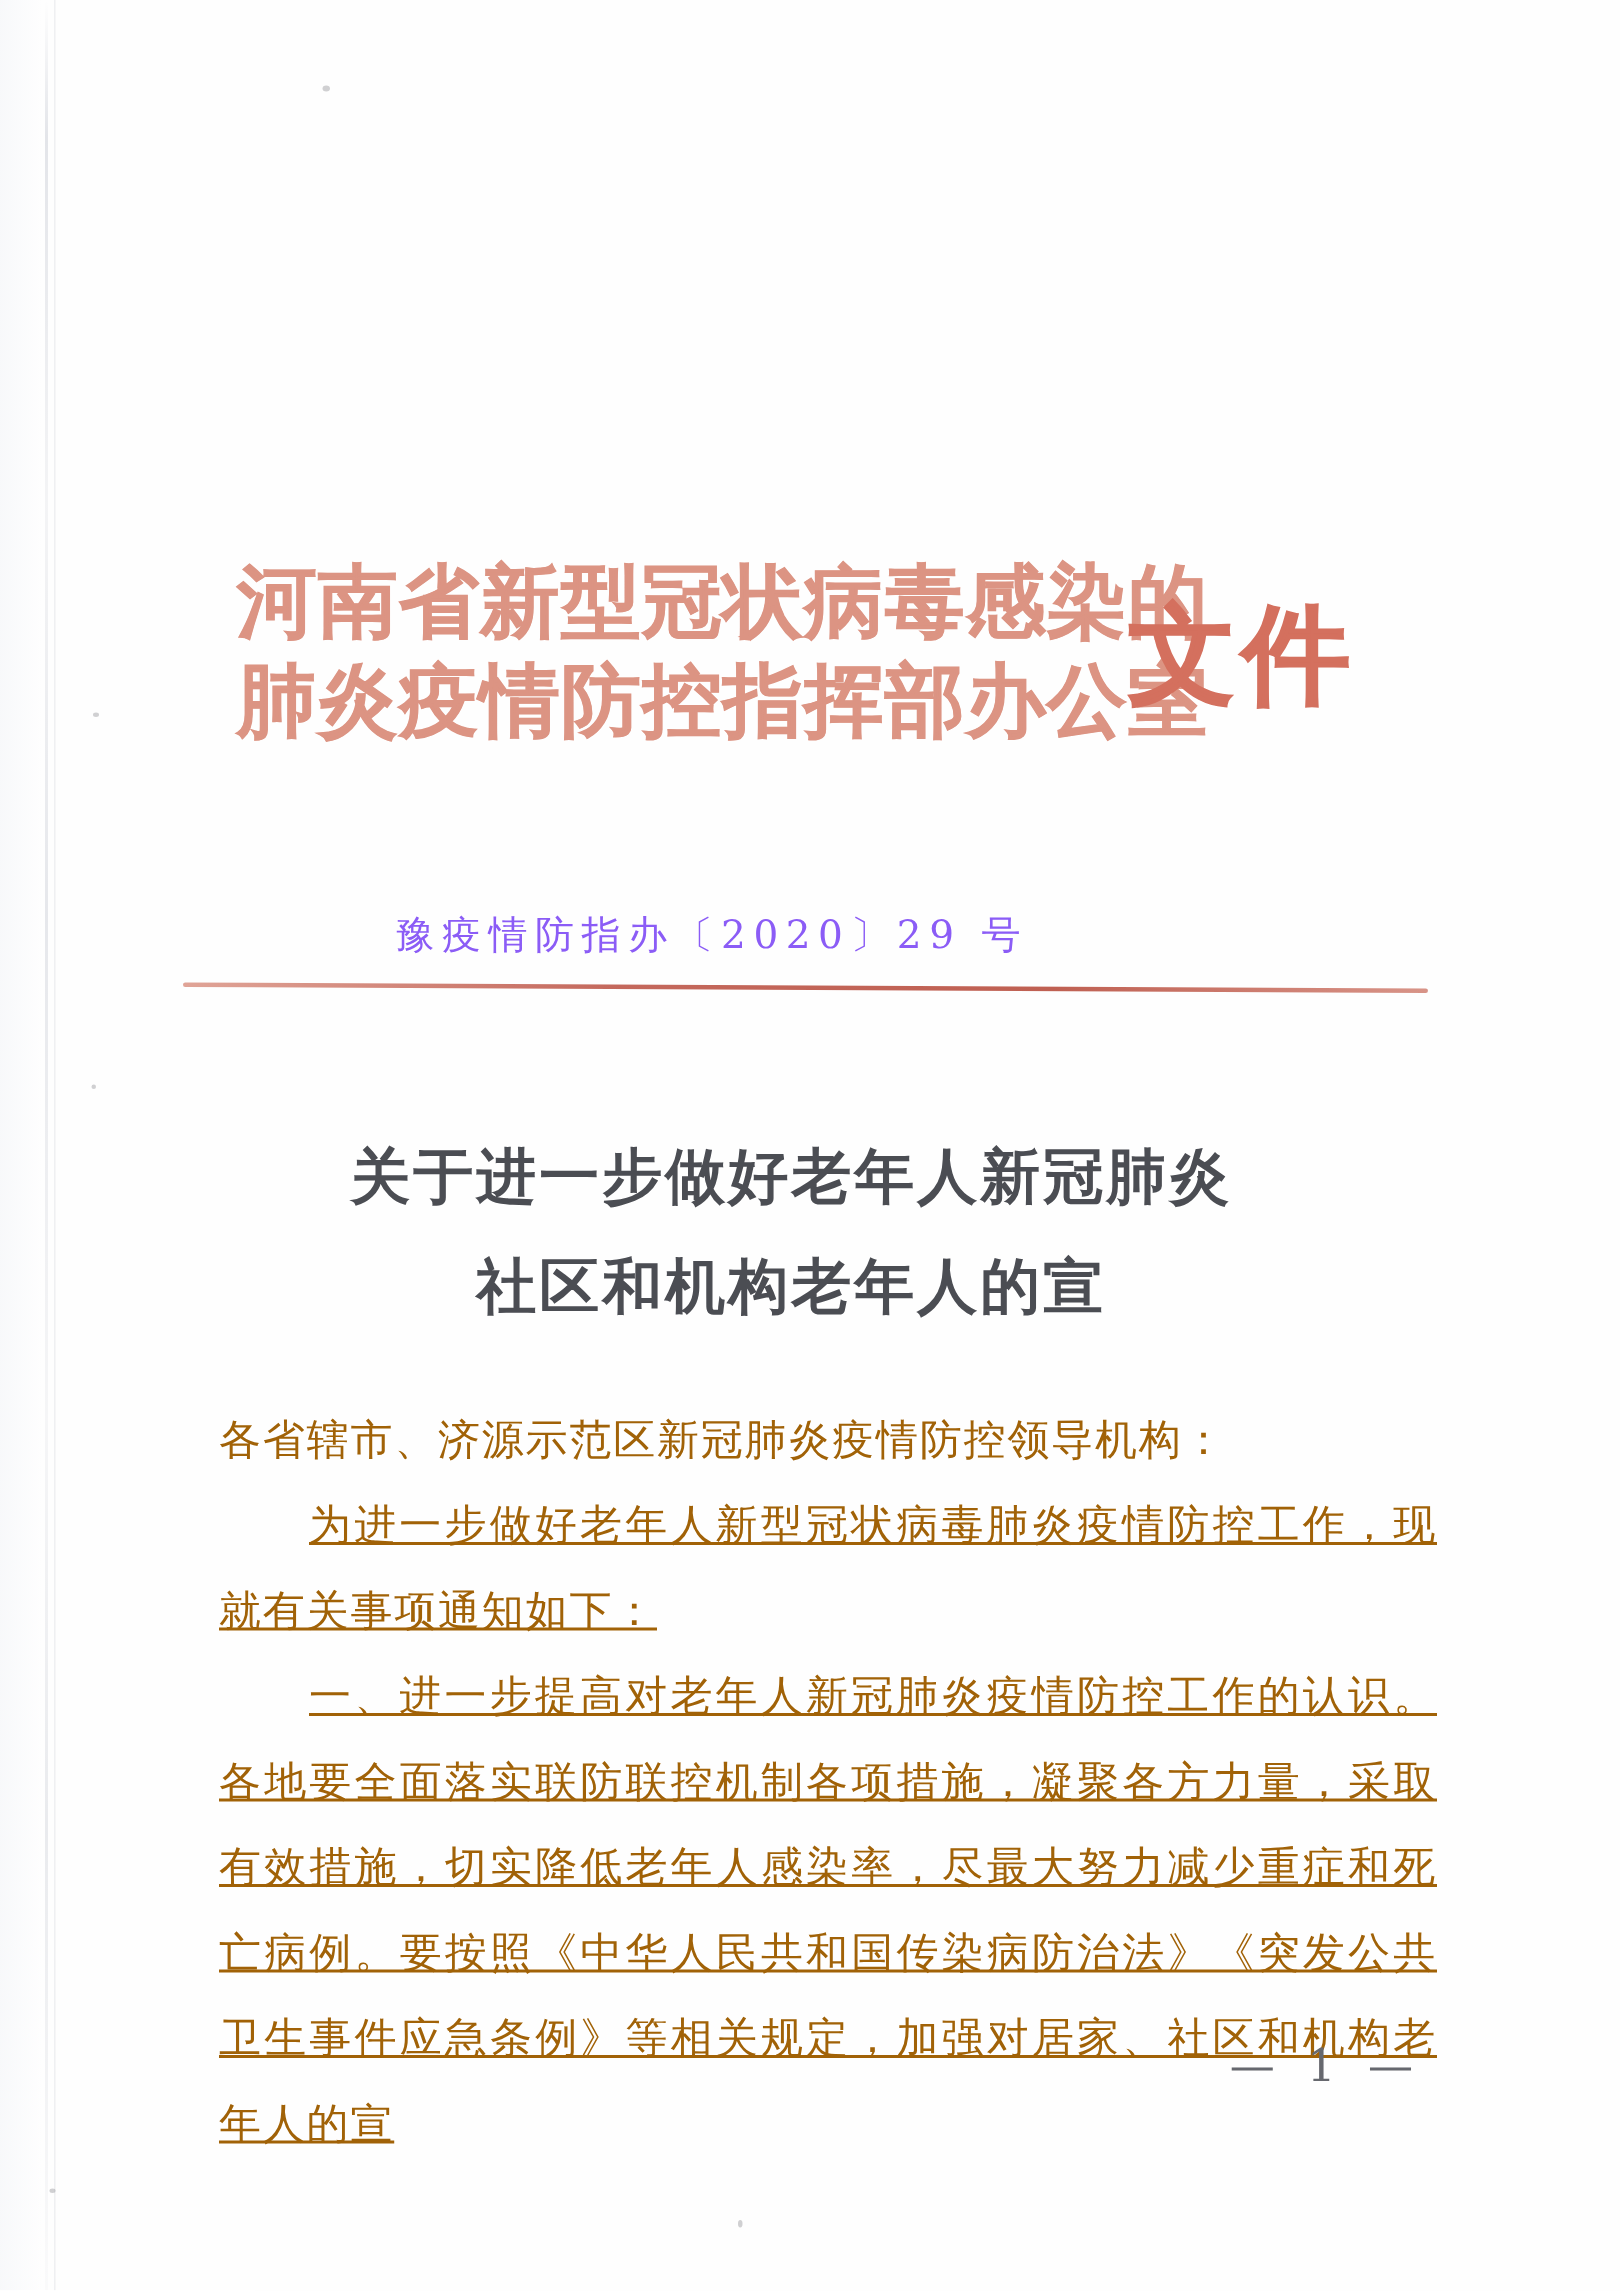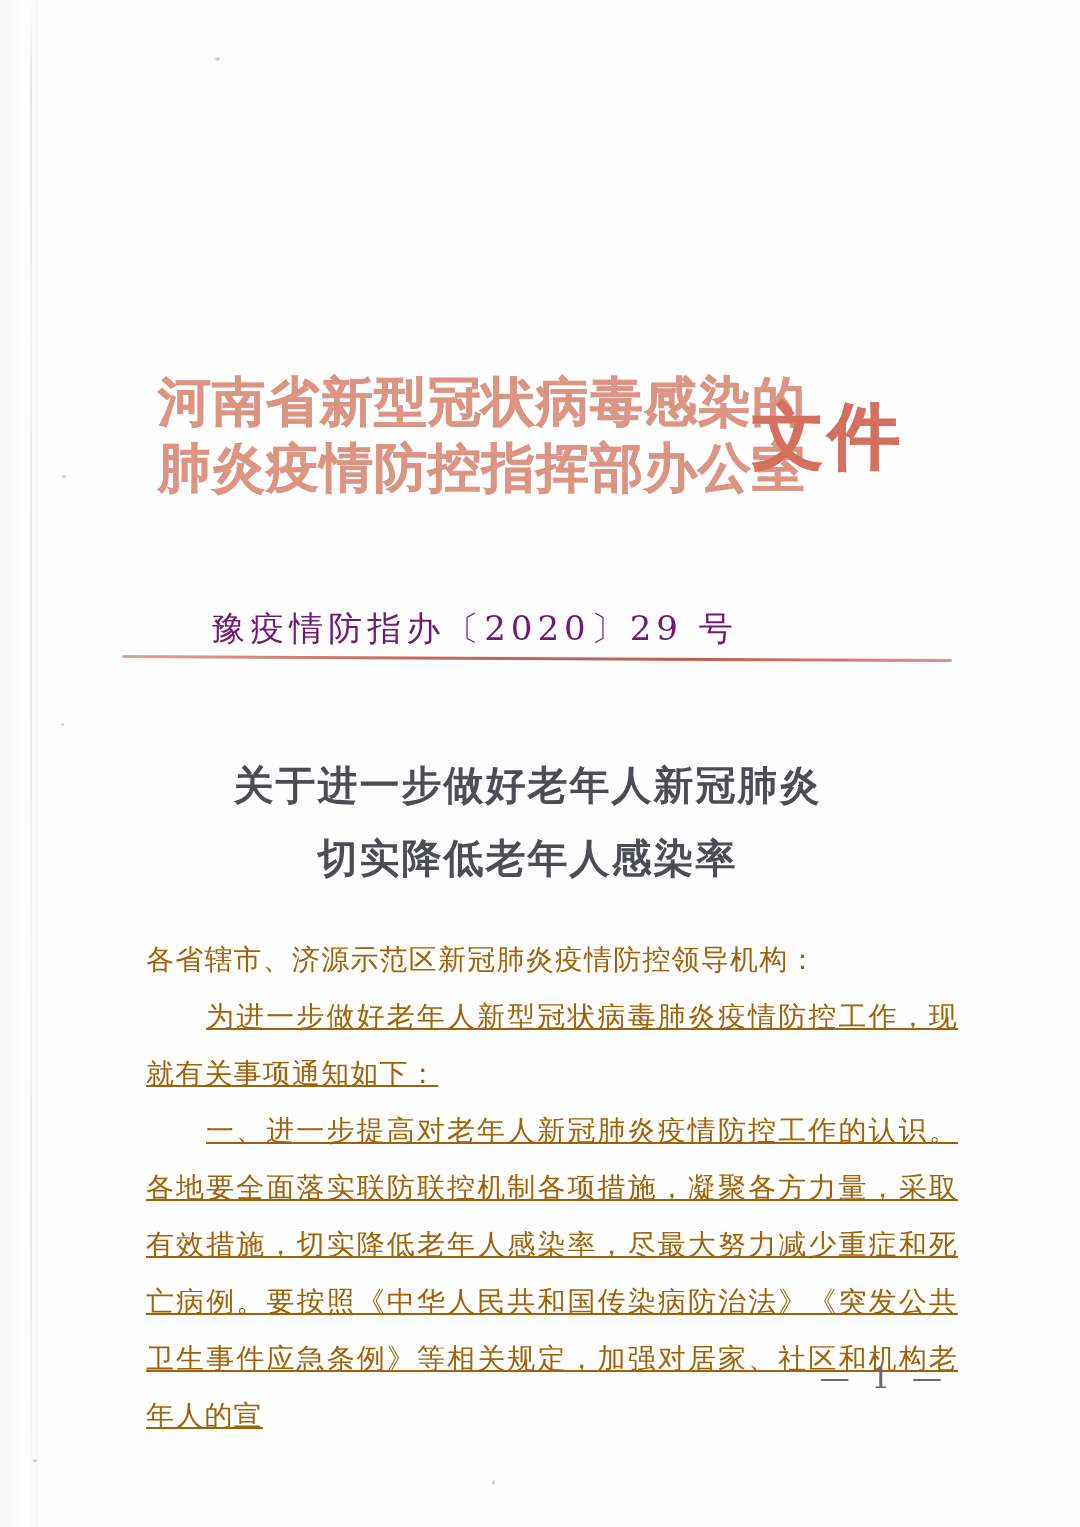--- a/index.html
+++ b/index.html
@@ -82,23 +82,23 @@
     -webkit-text-stroke: 1px #d4705e;
   }
 
   
   .doc-number {
     position: absolute;
     left: 0;
     top: 606px;
     width: 949px;
     text-align: center;
-    color: #701a75;
-    font-family: "DejaVu Serif", "Liberation Serif", serif;
-    font-size: 34px;
+    color: #8b5cf6;
+    font-family: "DejaVu Serif", "Liberation Serif", serif;
+    font-size: 26px;
     letter-spacing: 5px;
     white-space: nowrap;
   }
 
   
   .red-rule {
     position: absolute;
     left: 122px;
     top: 655px;
     width: 830px;
@@ -182,21 +182,21 @@
   </div>
 
   <div class="wenjian">文件</div>
 
   <div class="doc-number">豫疫情防指办〔2020〕29 号</div>
 
   <div class="red-rule"></div>
 
   <div class="doc-title">
     <div class="tline">关于进一步做好老年人新冠肺炎</div>
-    <div class="tline">切实降低老年人感染率</div>
+    <div class="tline">社区和机构老年人的宣</div>
   </div>
 
   <div class="body-block">
     <p>各省辖市、济源示范区新冠肺炎疫情防控领导机构：</p>
     <p class="indent">为进一步做好老年人新型冠状病毒肺炎疫情防控工作，现就有关事项通知如下：</p>
     <p class="indent">一、进一步提高对老年人新冠肺炎疫情防控工作的认识。各地要全面落实联防联控机制各项措施，凝聚各方力量，采取有效措施，切实降低老年人感染率，尽最大努力减少重症和死亡病例。要按照《中华人民共和国传染病防治法》《突发公共卫生事件应急条例》等相关规定，加强对居家、社区和机构老年人的宣</p>
   </div>
 
   <div class="page-footer">— 1 —</div>
 

